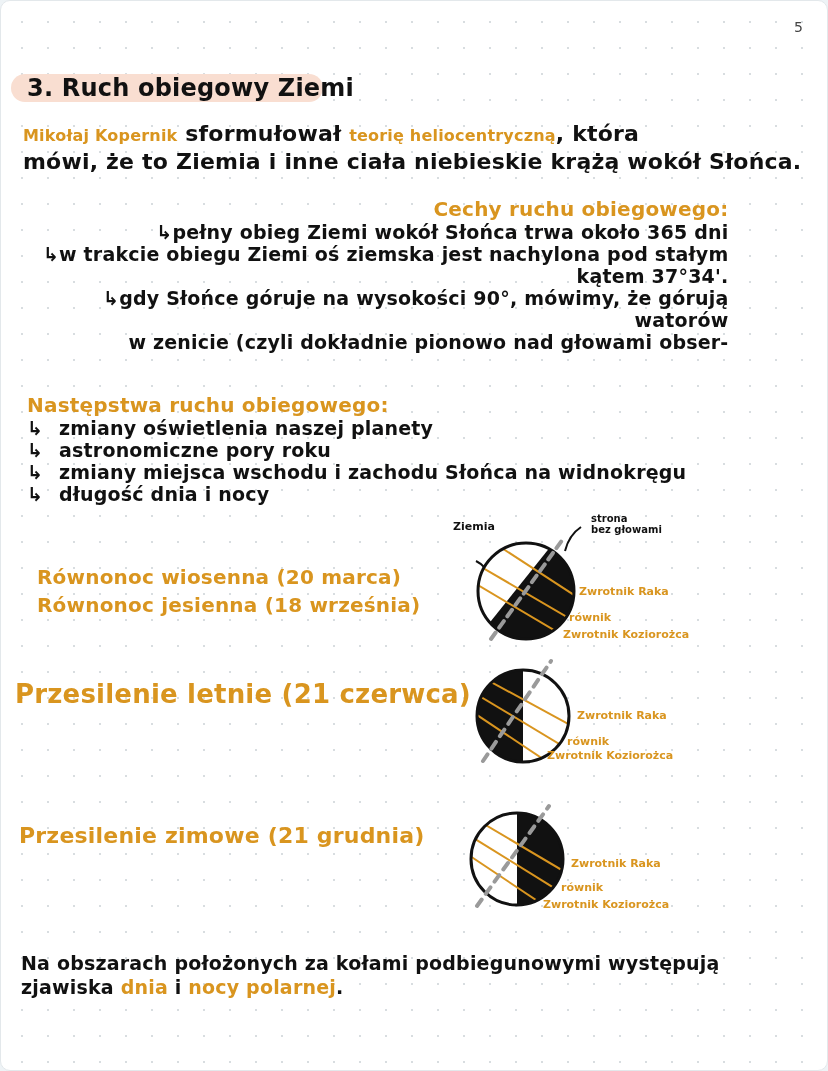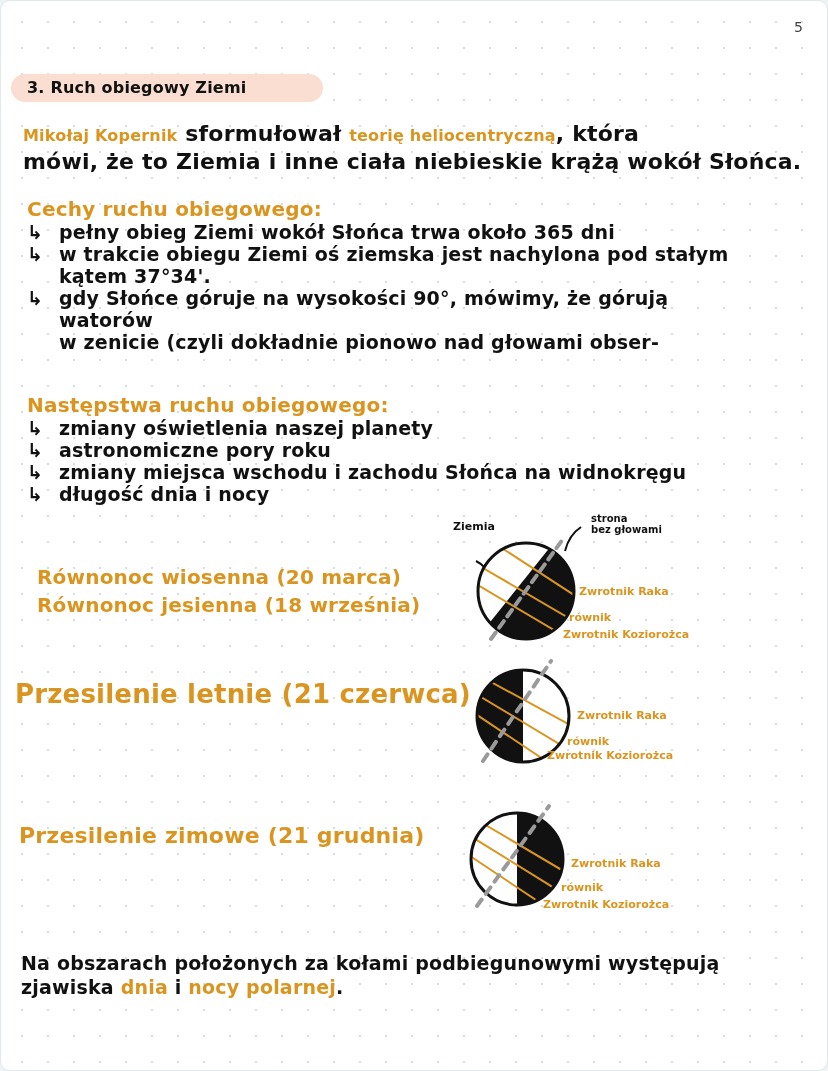--- a/index.html
+++ b/index.html
@@ -26,22 +26,23 @@
     font-family: "DejaVu Sans", sans-serif;
     font-weight: bold;
     color: #111;
     letter-spacing: 0.2px;
     white-space: nowrap;
   }
   .orange { color: #d9951f; }
   .heading {
     left: 10px; top: 73px; height: 28px; width: 312px;
     background: #f9ded1; border-radius: 14px;
-    padding-left: 16px; line-height: 28px; font-size: 16px;
+    padding-left: 16px; line-height: 28px; font-size: 24px;
     box-sizing: border-box;
+    text-align: center;
   }
   .p1 { left: 22px; top: 120px; font-size: 22px; line-height: 26px; }
   .p1 .big { font-size: 16px; }
   .sub { font-size: 20px; }
   .list { font-size: 19px; line-height: 22px; }
   .arrow { display: inline-block; width: 32px; }
   .indent { padding-left: 32px; }
   .eq { left: 36px; top: 562px; font-size: 20px; line-height: 28px; }
   .ss { left: 14px; top: 678px; font-size: 26px; }
   .ws { left: 18px; top: 822px; font-size: 22px; }
@@ -59,21 +60,21 @@
 
   <div class="hand heading">3. Ruch obiegowy Ziemi</div>
 
   <div class="hand p1">
     <div>
       <span class="orange big">Mikołaj Kopernik</span><span> sformułował </span><span class="orange big">teorię heliocentryczną</span><span>, która</span>
     </div>
     <div>mówi, że to Ziemia i inne ciała niebieskie krążą wokół Słońca.</div>
   </div>
 
-  <div class="hand" style="left:26px; top:196px;">
+  <div class="hand" style="left:26px; top:196px;text-align:right;">
     <div class="orange sub">Cechy ruchu obiegowego:</div>
     <div class="list">
       <div><span class="arrow">↳</span><span>pełny obieg Ziemi wokół Słońca trwa około 365 dni</span></div>
       <div><span class="arrow">↳</span><span>w trakcie obiegu Ziemi oś ziemska jest nachylona pod stałym</span></div>
       <div class="indent">kątem 37°34'.</div>
       <div><span class="arrow">↳</span><span>gdy Słońce góruje na wysokości 90°, mówimy, że górują</span></div>
       <div class="indent">watorów</div>
       <div class="indent">w zenicie (czyli dokładnie pionowo nad głowami obser-</div>
     </div>
   </div>

